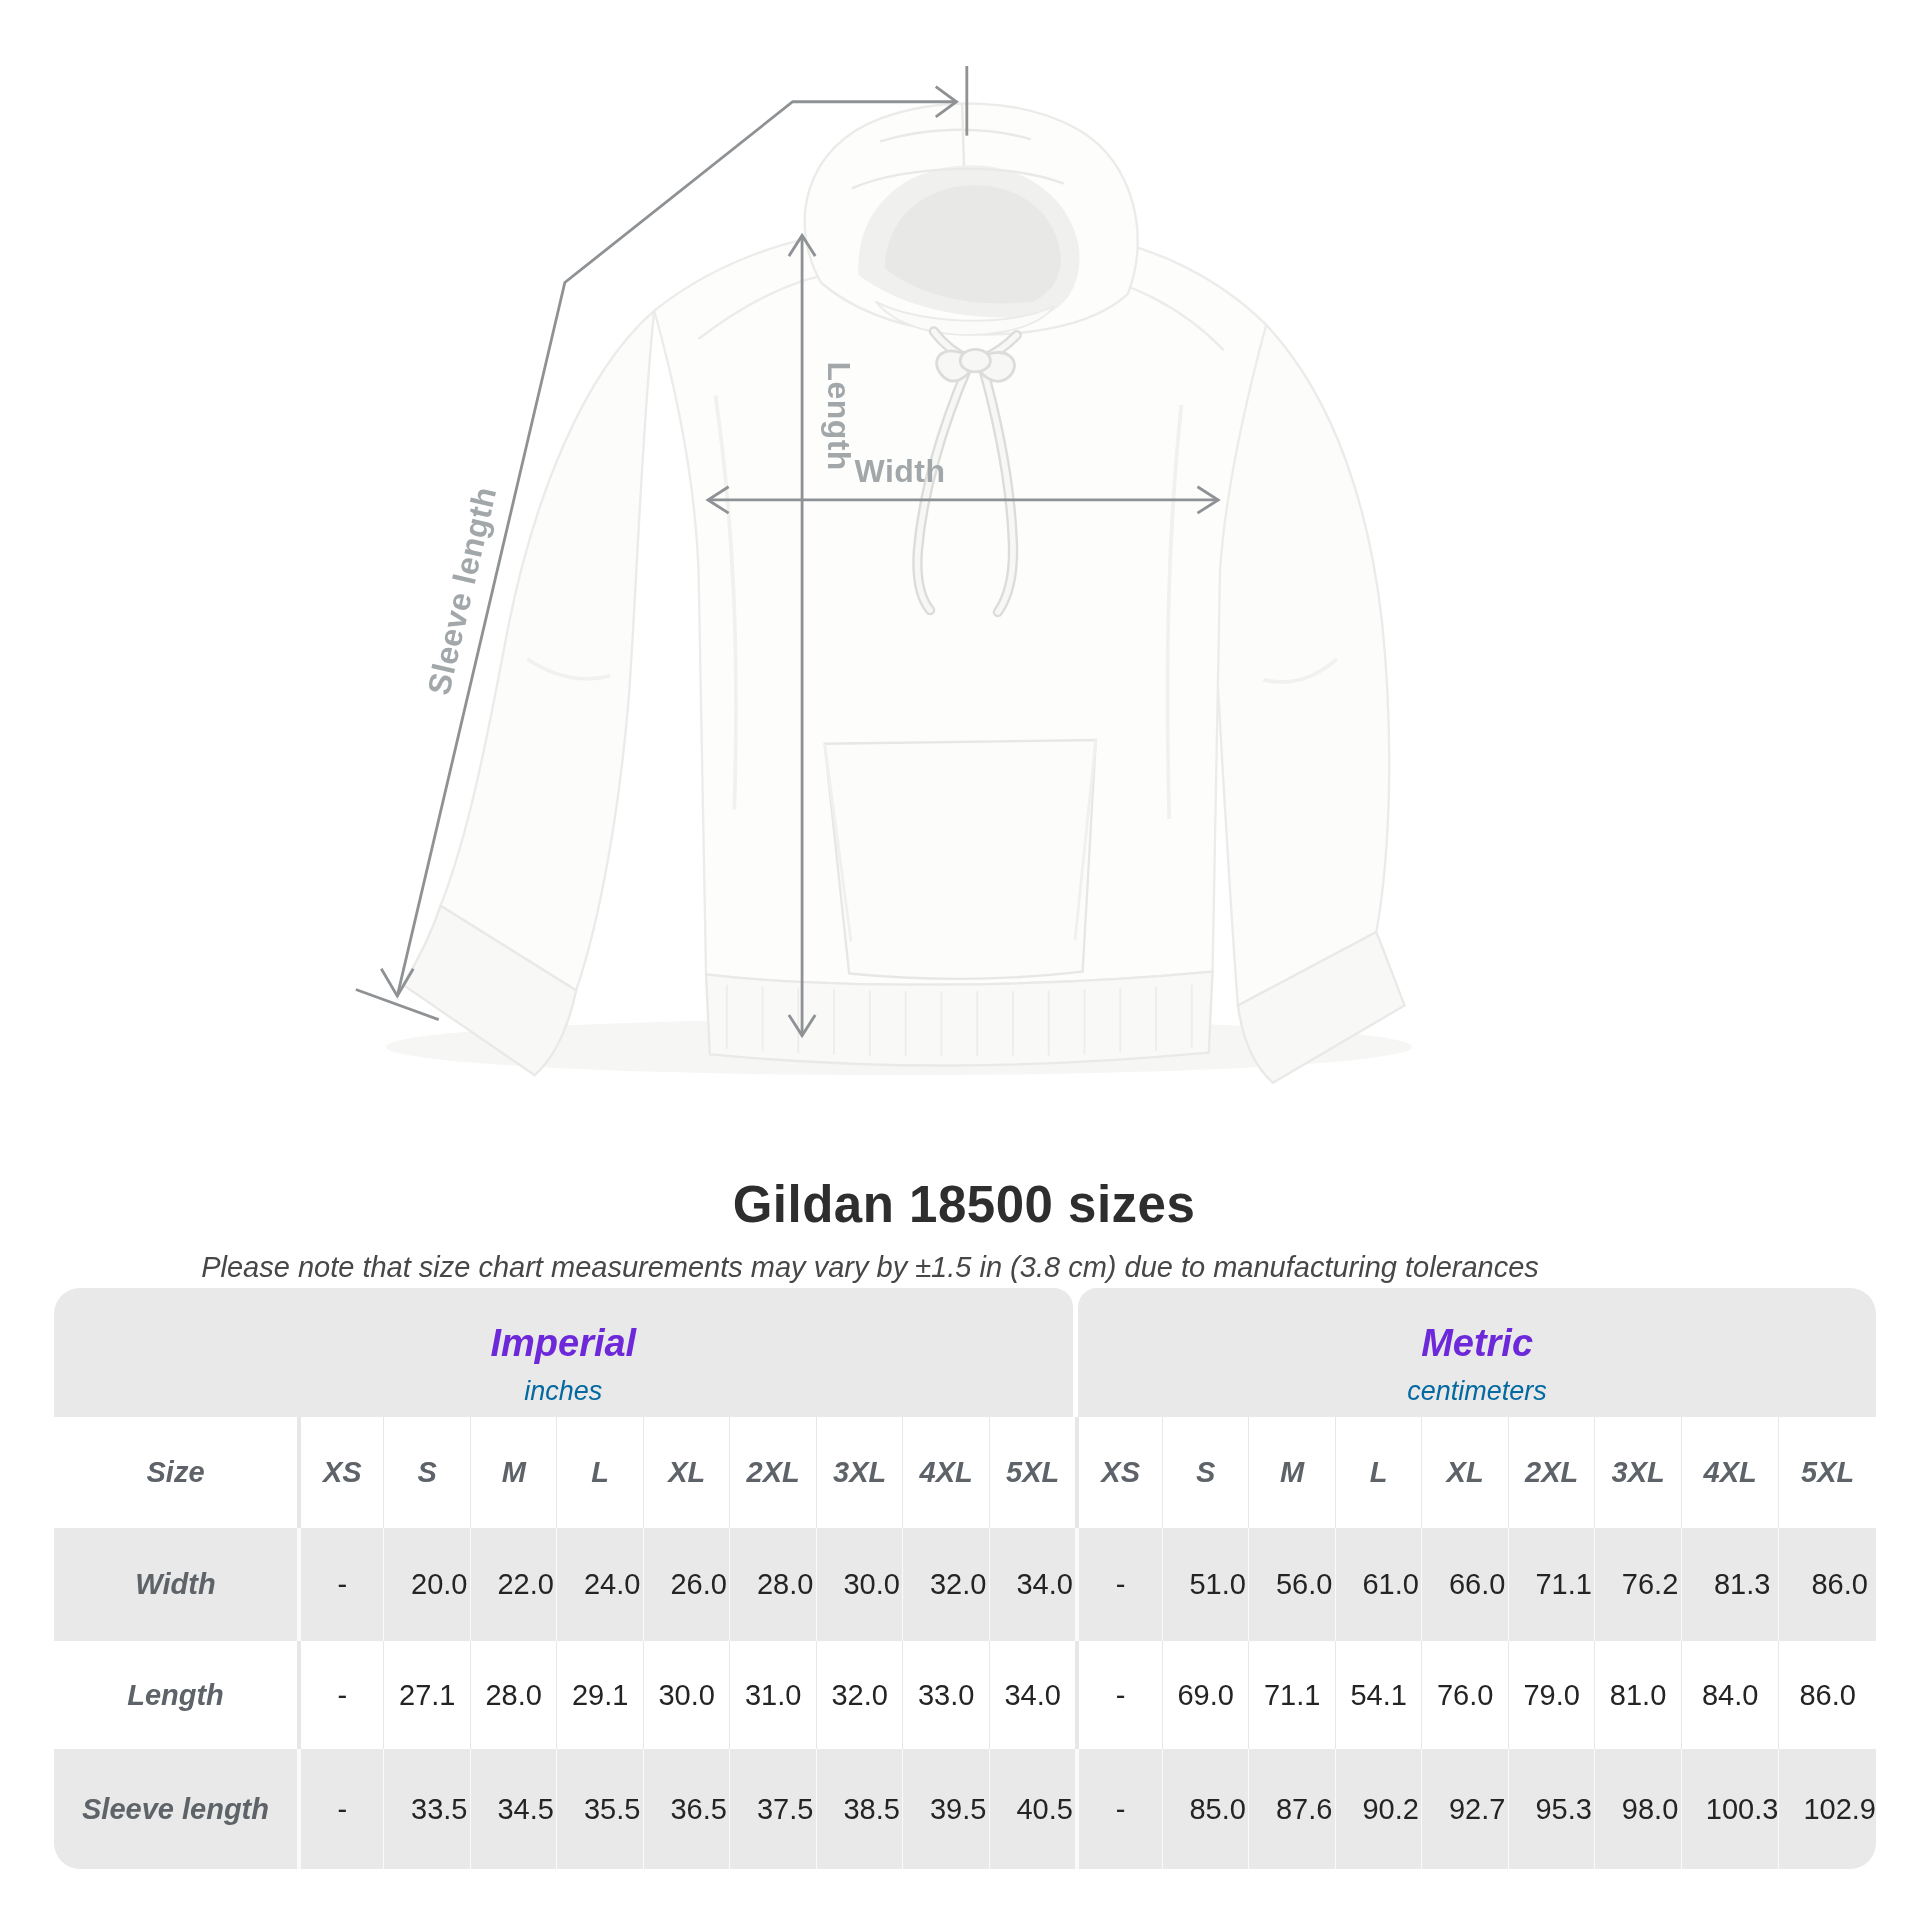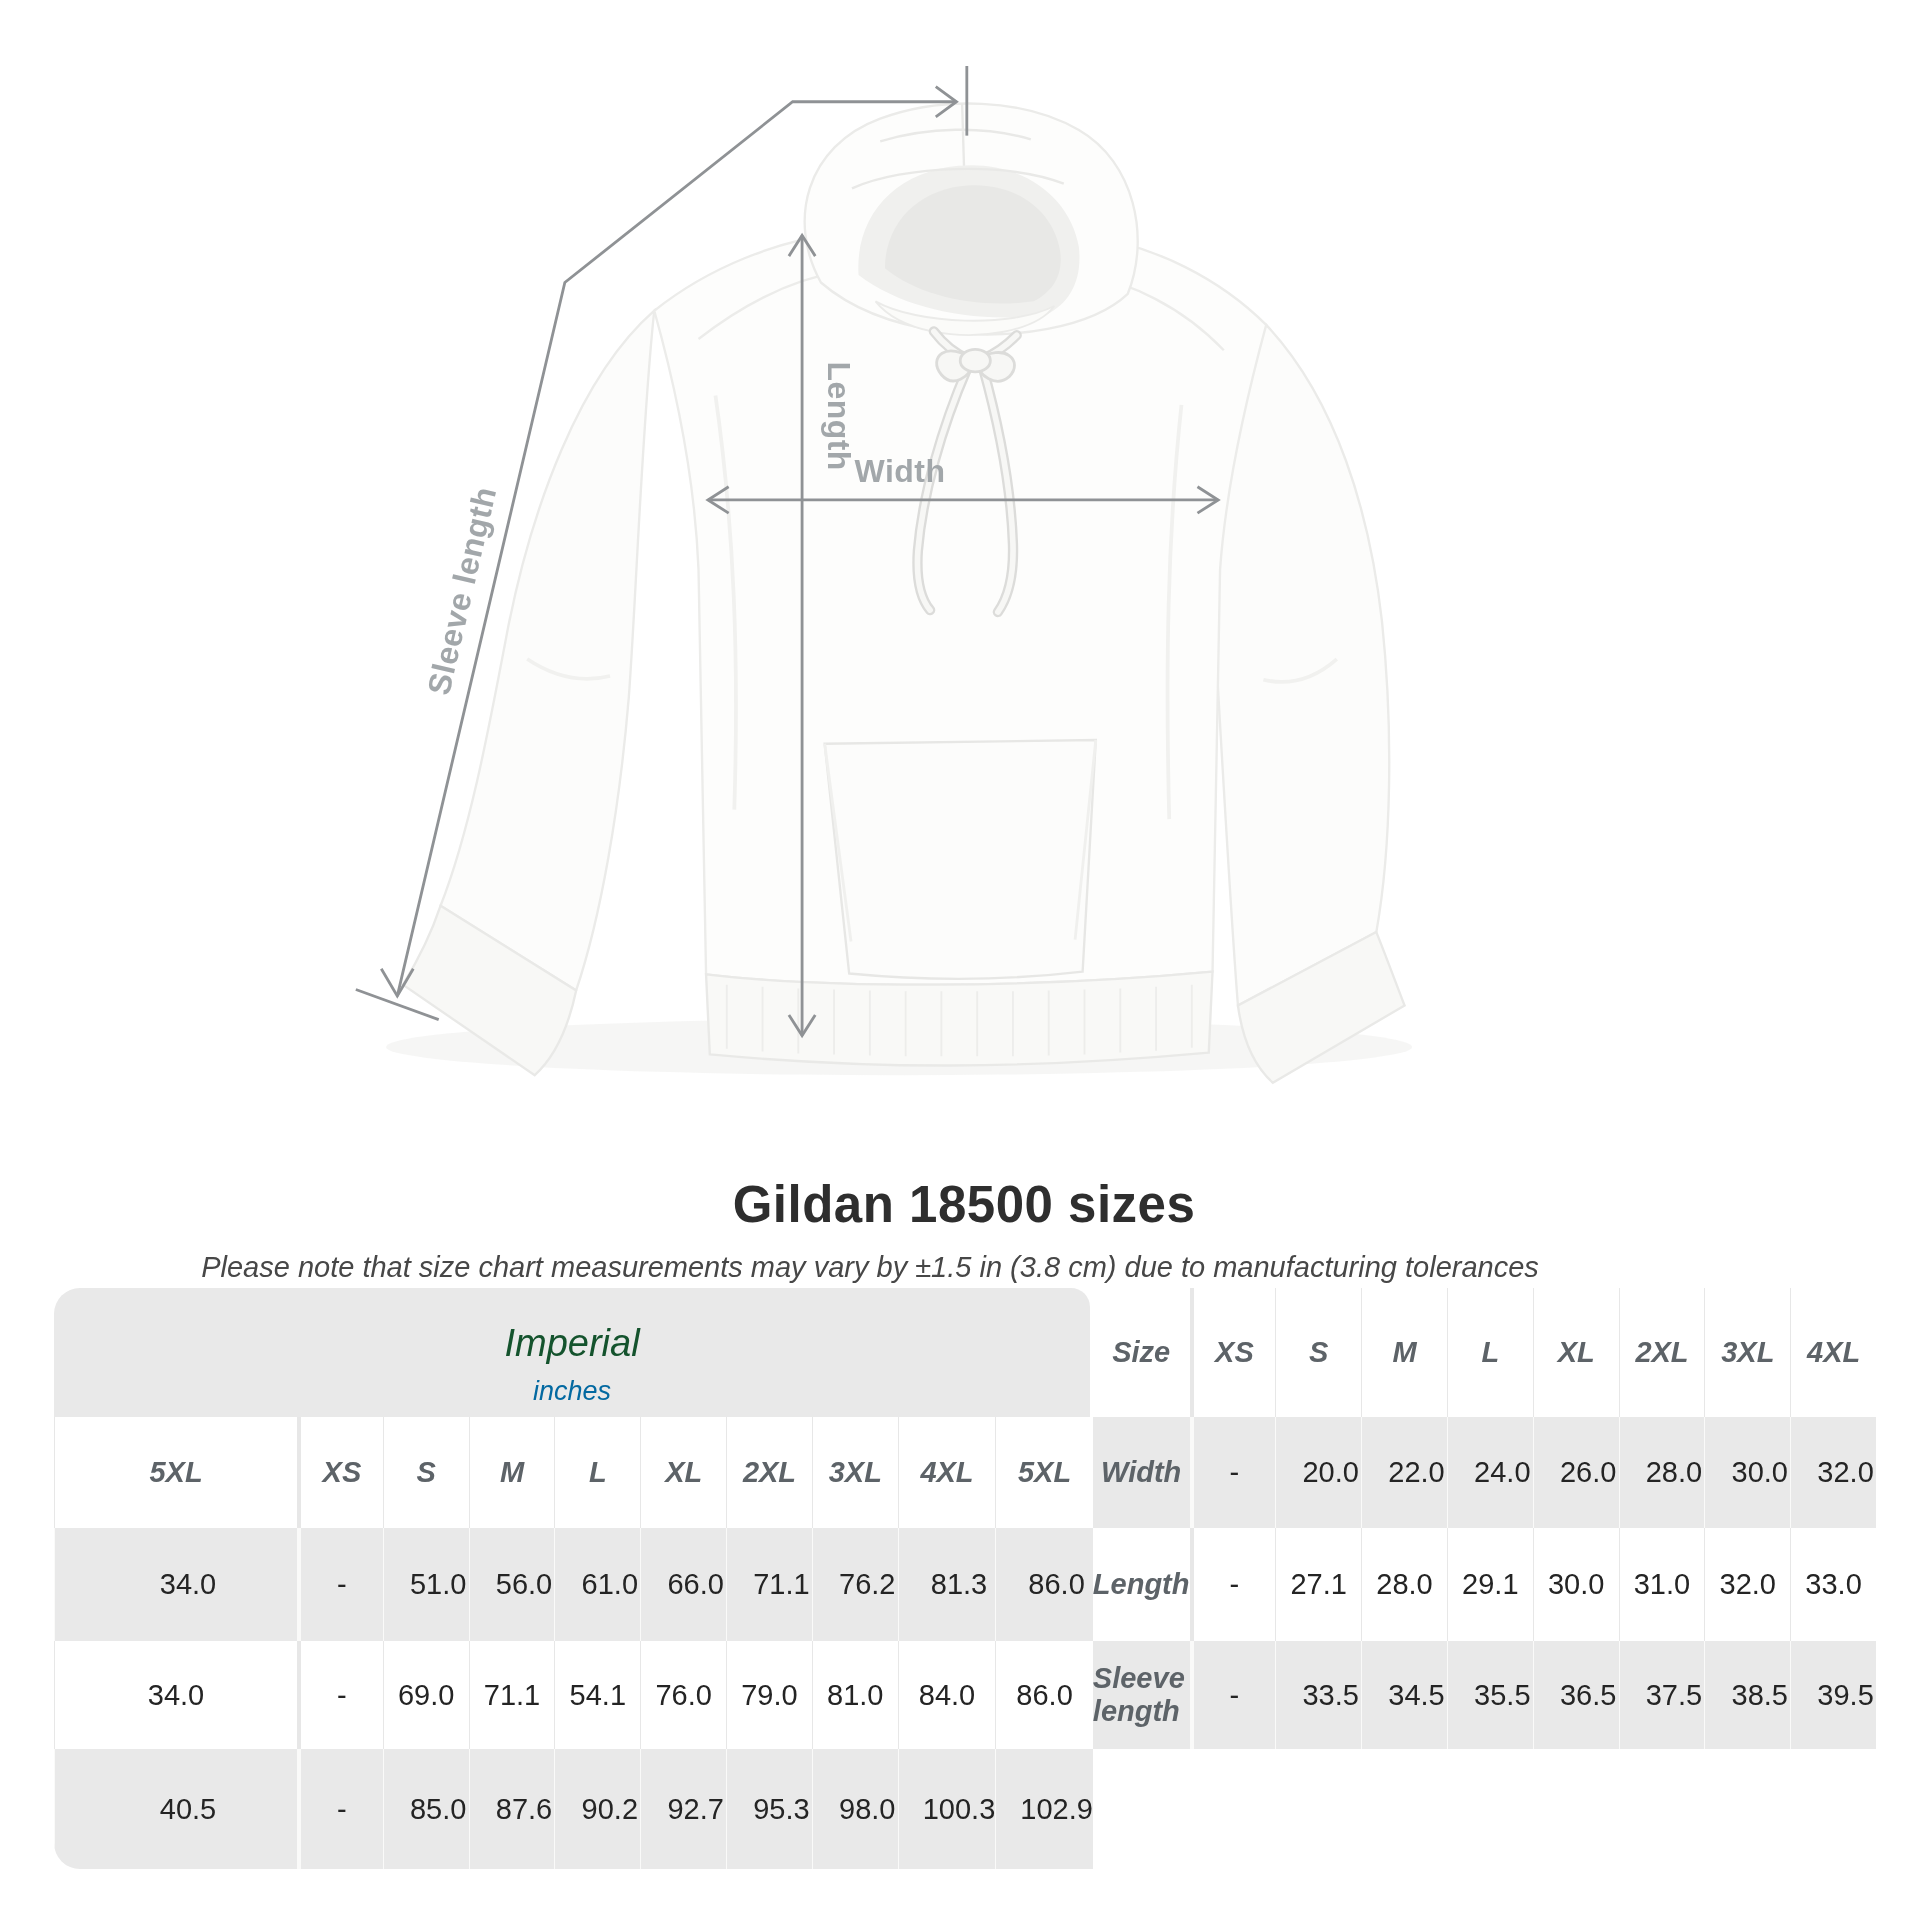--- a/index.html
+++ b/index.html
@@ -25,21 +25,21 @@
     display:grid;
     grid-template-columns:243px repeat(18, 1fr);
     grid-template-rows:129px 111px 113px 108px 120px;
   }
   .band{
     background:#e9e9e9;display:flex;flex-direction:column;align-items:center;
     justify-content:center;gap:11.3px;
   }
   .band-imp{grid-column:1 / span 10;margin-right:2.8px;border-radius:0 19px 0 0;}
   .band-met{grid-column:11 / span 9;margin-left:2.8px;border-radius:19px 0 0 0;}
-  .g-label{font-size:38px;font-weight:normal;font-style:italic;color:#14532d;margin-top:24px;}
+  .g-label{font-size:38px;font-weight:bold;font-style:italic;color:#6d28d9;margin-top:24px;}
   .g-sub{font-size:27px;font-style:italic;color:#0369a1;}
 
   .c{display:flex;align-items:center;justify-content:center;font-size:29px;color:#242424;}
   .rw{background:#ffffff;}
   .rg{background:#e9e9e9;}
   .hdr,.lbl{font-weight:bold;color:#5d6368;font-style:italic;}
   .rw.sep{border-left:1.9px solid #e7e7e7;}
   .rw.sepg{border-left:4.7px solid #e7e7e7;}
   .rg.sep{border-left:1.9px solid #fafaf9;padding-left:24px;}
   .rg.sepg{border-left:4.7px solid #fafaf9;}
@@ -108,20 +108,24 @@
 
 <h1 class="title">Gildan 18500 sizes</h1>
 <p class="subtitle">Please note that size chart measurements may vary by ±1.5 in (3.8 cm) due to manufacturing tolerances</p>
 
 <div class="size-table">
 
   <div class="band band-imp">
     <div class="g-label">Imperial</div>
     <div class="g-sub">inches</div>
   </div>
+  <div class="band band-met">
+    <div class="g-label">Metric</div>
+    <div class="g-sub">centimeters</div>
+  </div>
 
   <div class="c hdr rw">Size</div>
   <div class="c hdr rw sepg">XS</div>
   <div class="c hdr rw sep">S</div>
   <div class="c hdr rw sep">M</div>
   <div class="c hdr rw sep">L</div>
   <div class="c hdr rw sep">XL</div>
   <div class="c hdr rw sep">2XL</div>
   <div class="c hdr rw sep">3XL</div>
   <div class="c hdr rw sep">4XL</div>

